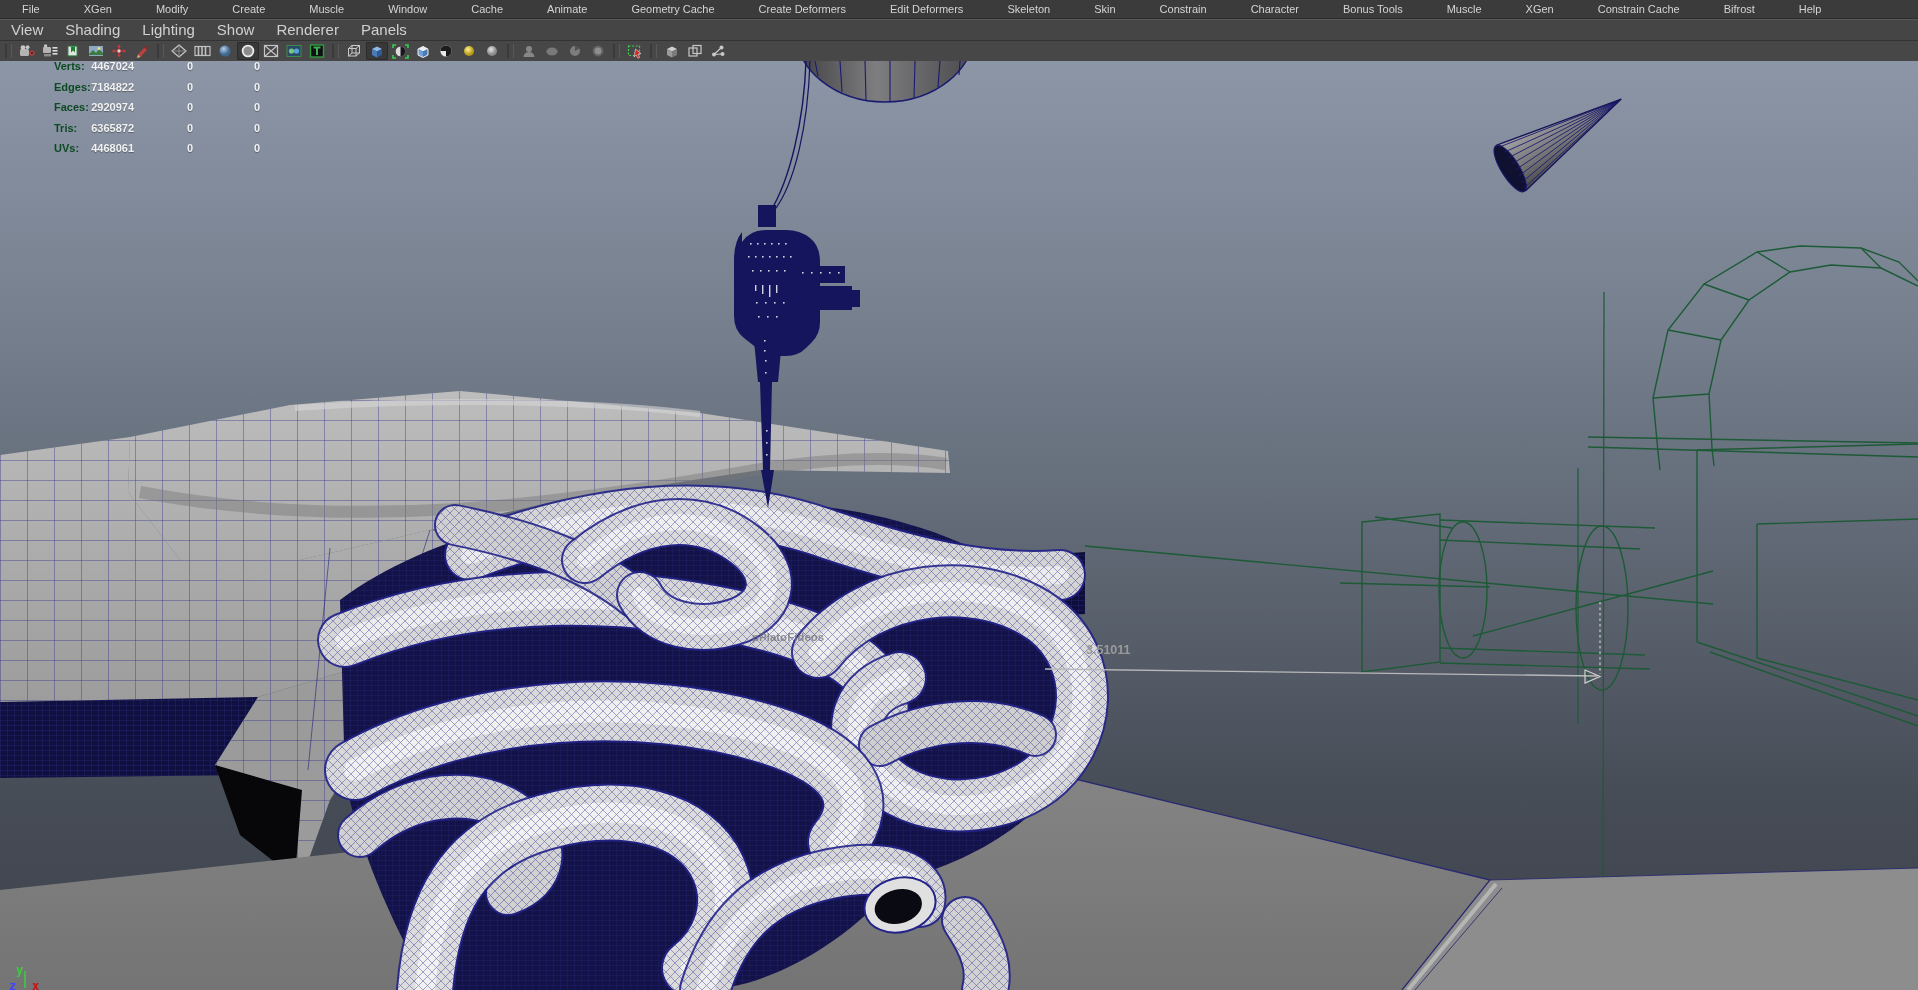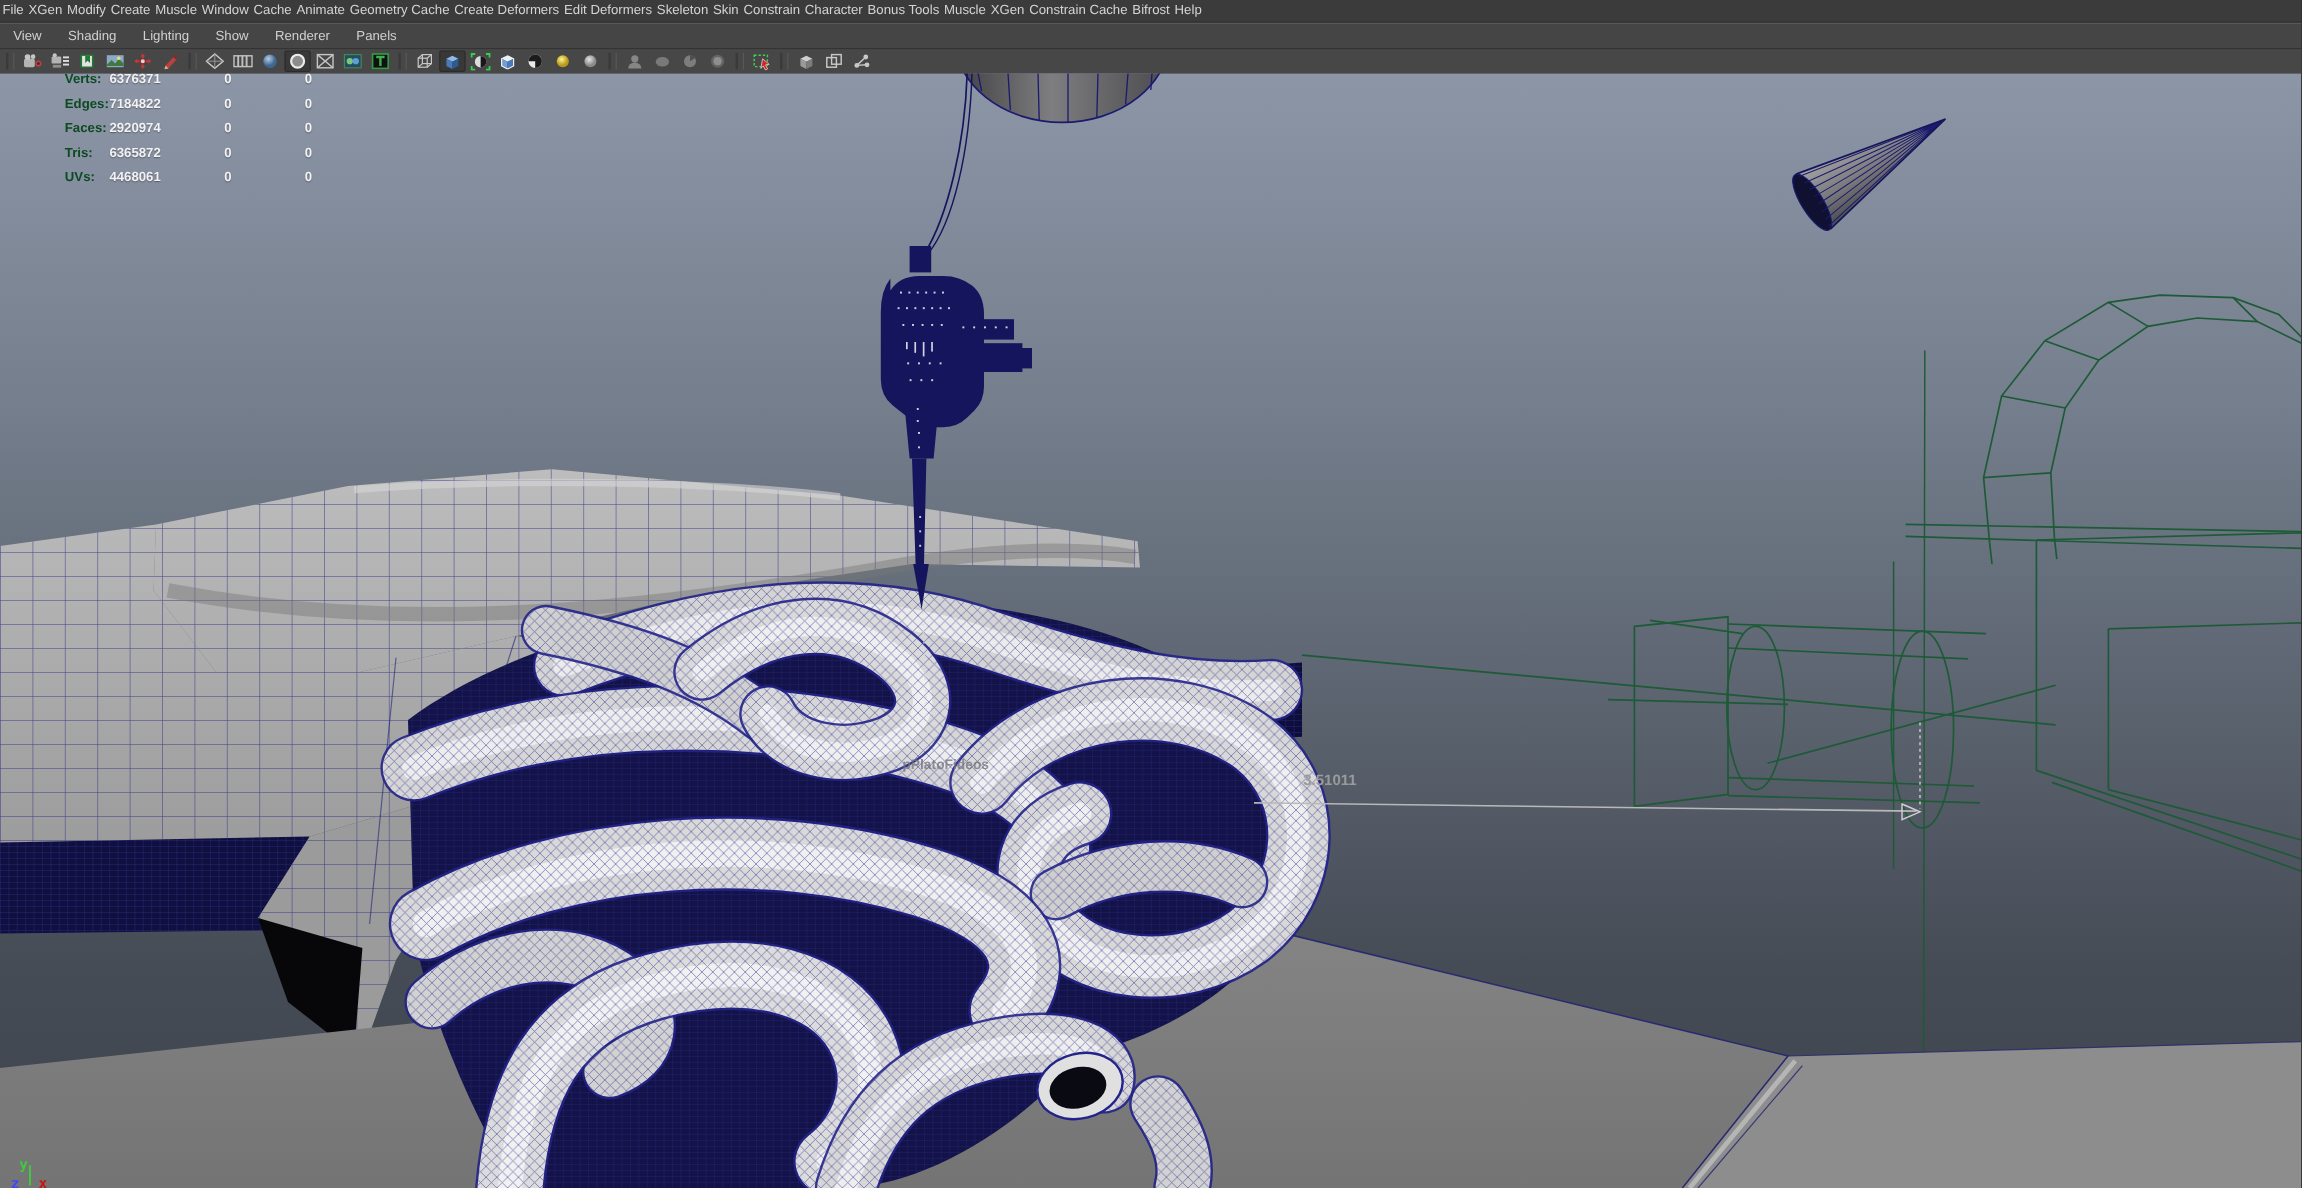--- a/index.html
+++ b/index.html
@@ -1,24 +1,24 @@
 <!DOCTYPE html>
 <html><head>
 <meta charset="utf-8">
 <style>
   html,body{margin:0;padding:0;background:#2b2b2b;}
   .app{position:relative;width:1918px;height:990px;overflow:hidden;
        font-family:"Liberation Sans","DejaVu Sans",sans-serif;background:#3b3b3b;}
   
   .menubar{position:absolute;left:0;top:0;width:100%;height:18px;background:#3b3b3b;
            display:flex;align-items:center;border-bottom:1px solid #2c2c2c;}
-  .menubar .mi{color:#d4d4d4;font-size:11px;padding:0 2px;line-height:18px;cursor:default;}
+  .menubar .mi{color:#d4d4d4;font-size:11px;padding:0 22px;line-height:18px;cursor:default;}
   .panelmenu{position:absolute;left:0;top:19px;width:100%;height:20px;background:#454545;
              display:flex;align-items:center;border-top:1px solid #585858;border-bottom:1px solid #333;}
-  .panelmenu .mi{color:#d0d0d0;font-size:11px;padding:0 11px;line-height:20px;cursor:default;}
+  .panelmenu .mi{color:#d0d0d0;font-size:15px;padding:0 11px;line-height:20px;cursor:default;}
   .toolbar{position:absolute;left:0;top:41px;width:100%;height:20px;background:#474747;
            display:flex;align-items:center;gap:1px;padding-left:2px;}
   .tb{width:22px;height:18px;display:flex;align-items:center;justify-content:center;border-radius:2px;}
   .tb.on{background:#383838;box-shadow:inset 0 0 0 1px #2b2b2b;}
   .sep{width:4px;height:14px;margin:0 3px;border-left:2px solid #3a3a3a;border-right:1px solid #585858;}
   
   .viewport{position:absolute;left:0;top:61px;width:1918px;height:929px;}
   
   .hud{position:absolute;left:0;top:57px;width:290px;font-size:11px;font-weight:bold;}
   .hud-row{position:relative;height:20.5px;}
@@ -531,21 +531,21 @@
         <text x="16" y="974" fill="#3ecb3e">y</text>
         <text x="9" y="990" fill="#4444ff">z</text>
         <text x="32" y="990" fill="#cc1111">x</text>
       </g>
     </g>
   </svg>
 
   <div class="hud">
     <div class="hud-row">
       <span class="hud-label">Verts:</span>
-      <span class="hud-total">6376371</span>
+      <span class="hud-total">4467024</span>
       <span class="hud-c2">0</span>
       <span class="hud-c3">0</span>
     </div>
     <div class="hud-row">
       <span class="hud-label">Edges:</span>
       <span class="hud-total">7184822</span>
       <span class="hud-c2">0</span>
       <span class="hud-c3">0</span>
     </div>
     <div class="hud-row">

